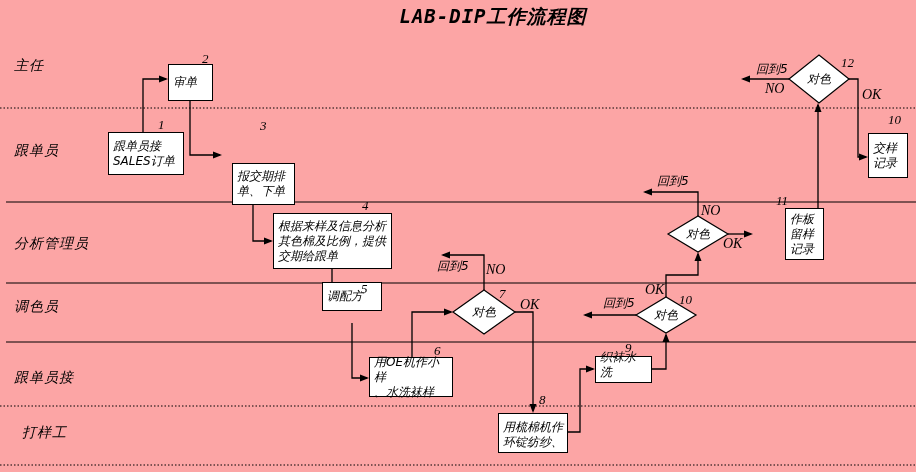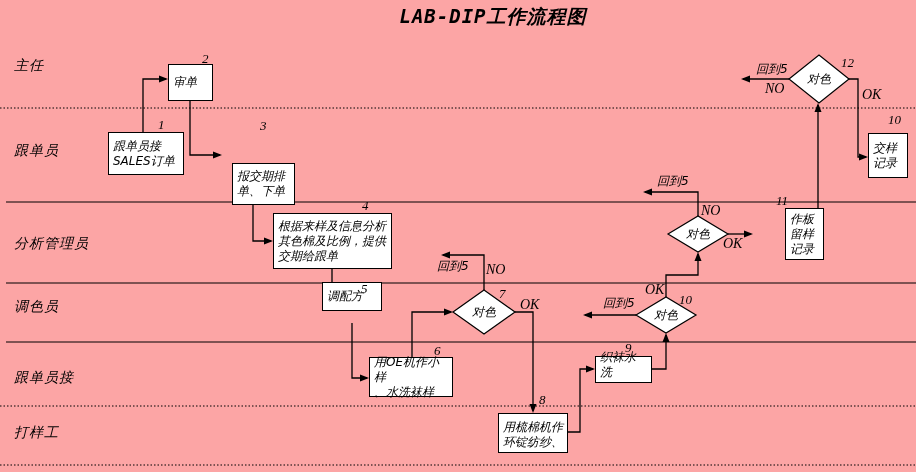--- a/index.html
+++ b/index.html
@@ -88,21 +88,21 @@
       <polygon points="453,312 484,290 515,312 484,334" fill="#fff" stroke="#000000" stroke-width="1.2"></polygon>
       <polygon points="636,315 666,297 696,315 666,333" fill="#fff" stroke="#000000" stroke-width="1.2"></polygon>
       <polygon points="668,234 698,216 728,234 698,252" fill="#fff" stroke="#000000" stroke-width="1.2"></polygon>
       <polygon points="789,79 819,55 849,79 819,103" fill="#fff" stroke="#000000" stroke-width="1.2"></polygon>
     </svg>
 <div class="lane-label" style="left: 14px; top: 57px; text-align: center;">主任</div>
     <div class="lane-label" style="left: 14px; top: 142px;">跟单员</div>
     <div class="lane-label" style="left: 14px; top: 235px;">分析管理员</div>
     <div class="lane-label" style="left: 14px; top: 298px;">调色员</div>
     <div class="lane-label" style="left: 14px; top: 369px;">跟单员接</div>
-    <div class="lane-label" style="left: 14px; top: 424px; text-align: center;">打样工</div>
+    <div class="lane-label" style="left: 22px; top: 424px; text-align: center;">打样工</div>
     <div class="diamond-label" style="left: 484px; top: 312px;">对色</div>
     <div class="step-number" style="left: 499px; top: 286px;">7</div>
     <div class="diamond-label" style="left: 666px; top: 315px;">对色</div>
     <div class="step-number" style="left: 679px; top: 292px;">10</div>
     <div class="diamond-label" style="left: 698px; top: 234px;">对色</div>
     <div class="diamond-label" style="left: 819px; top: 79px;">对色</div>
     <div class="step-number" style="left: 841px; top: 55px;">12</div>
     <div class="flow-box" style="left: 108px; top: 132px; width: 76px; height: 43px; align-items: center;">
       <span class="box-label">跟单员接
 SALES订单</span>

